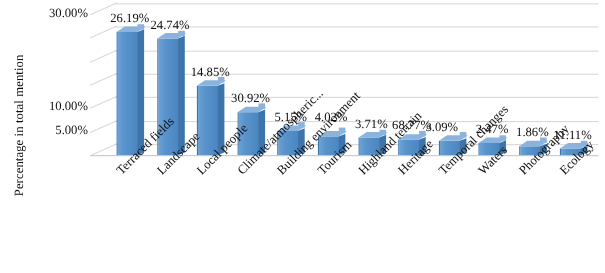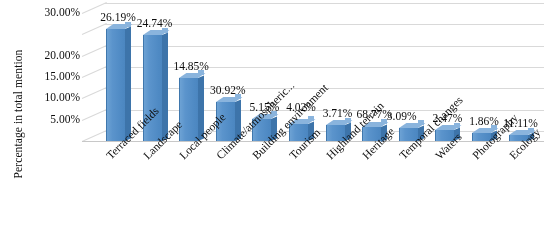--- a/index.html
+++ b/index.html
@@ -90,22 +90,20 @@
 </style>
 </head>
 <body>
 
 <div id="chart-root">
 
   <div id="y-axis-title">Percentage in total mention</div>
 
   <div id="y-ticks">
       <div class="ytick" style="top: 6px;">30.00%</div>
-      <div class="ytick" style="top: 48.6667px;">20.00%</div>
-      <div class="ytick" style="top: 70px;">15.00%</div>
       <div class="ytick" style="top: 91.3333px;">10.00%</div>
       <div class="ytick" style="top: 112.667px;">5.00%</div>
     </div>
 
   <div id="plot">
     <div id="grid">
         <div class="gridline" style="top: -7px;"></div>
         <div class="depthline" style="top: 3px;"></div>
         <div class="gridline" style="top: 14.3333px;"></div>
         <div class="depthline" style="top: 24.3333px;"></div>

